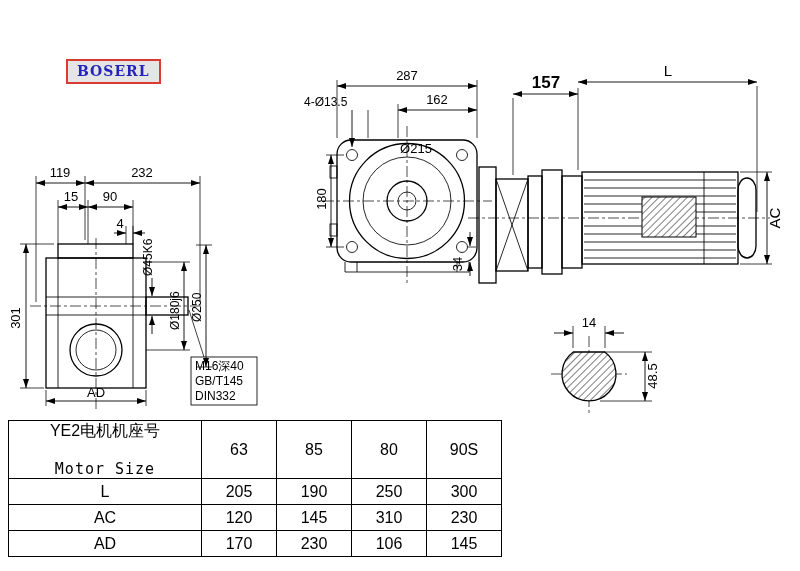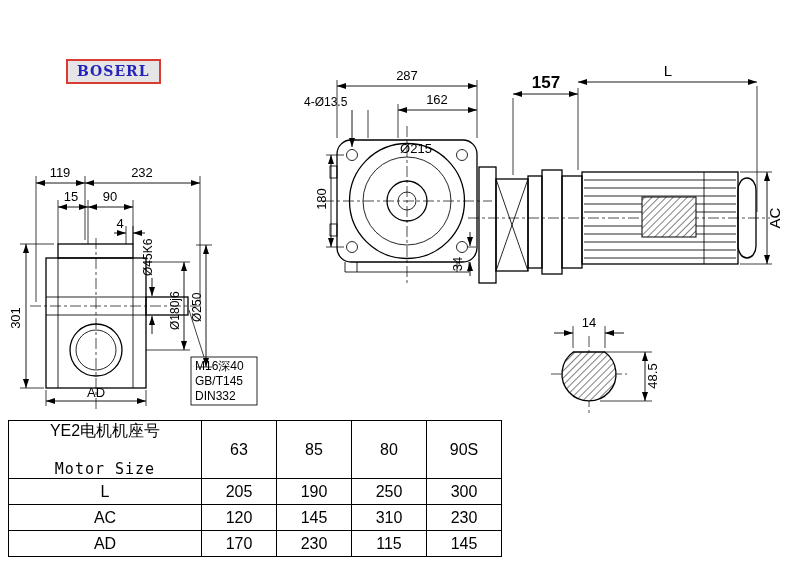--- a/index.html
+++ b/index.html
@@ -251,19 +251,19 @@
     <td class="c0">AC</td>
     <td class="cv">120</td>
     <td class="cv">145</td>
     <td class="cv">310</td>
     <td class="cv">230</td>
   </tr>
   <tr class="row">
     <td class="c0">AD</td>
     <td class="cv">170</td>
     <td class="cv">230</td>
-    <td class="cv">115</td>
+    <td class="cv">106</td>
     <td class="cv">145</td>
   </tr>
 </tbody>
     </table>
 
 </div>
 
 </body></html>

